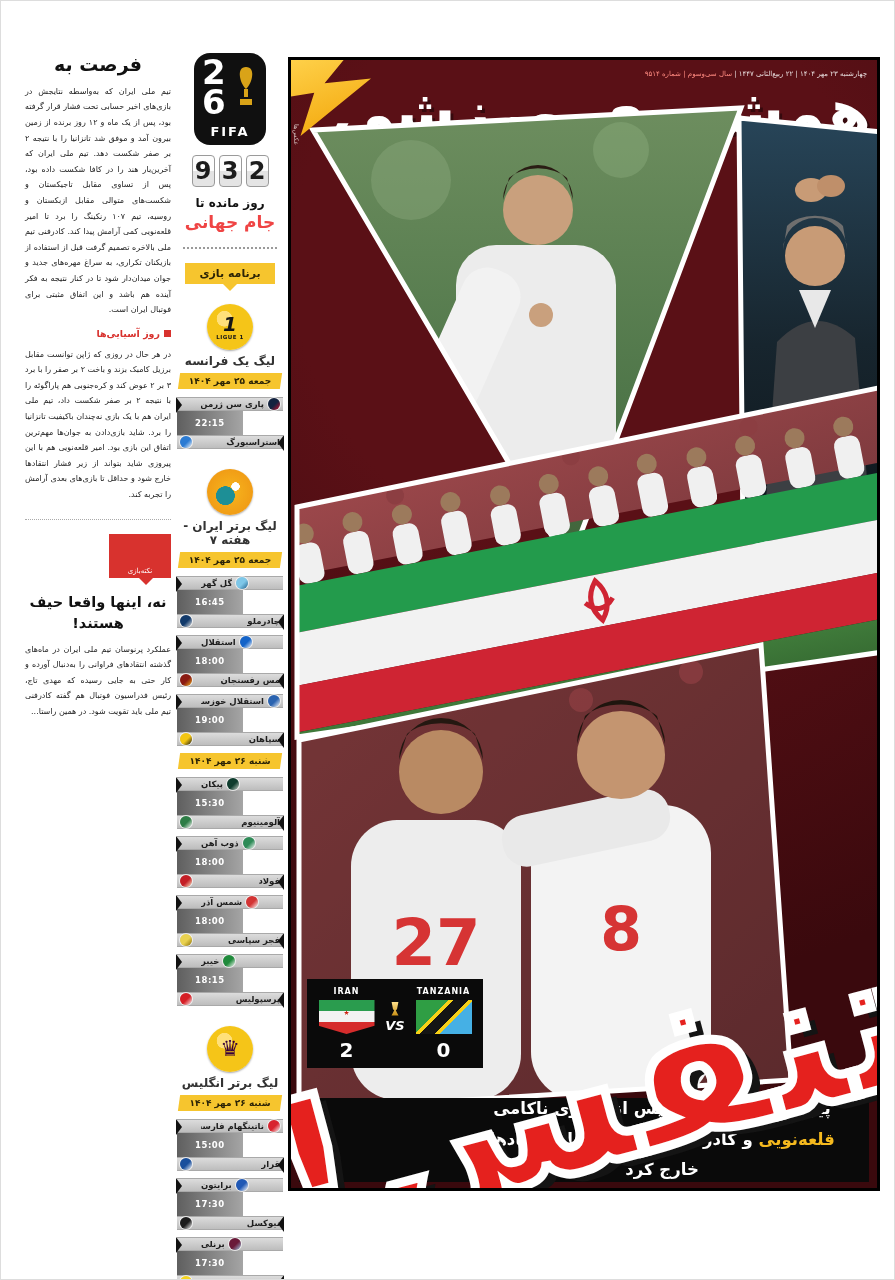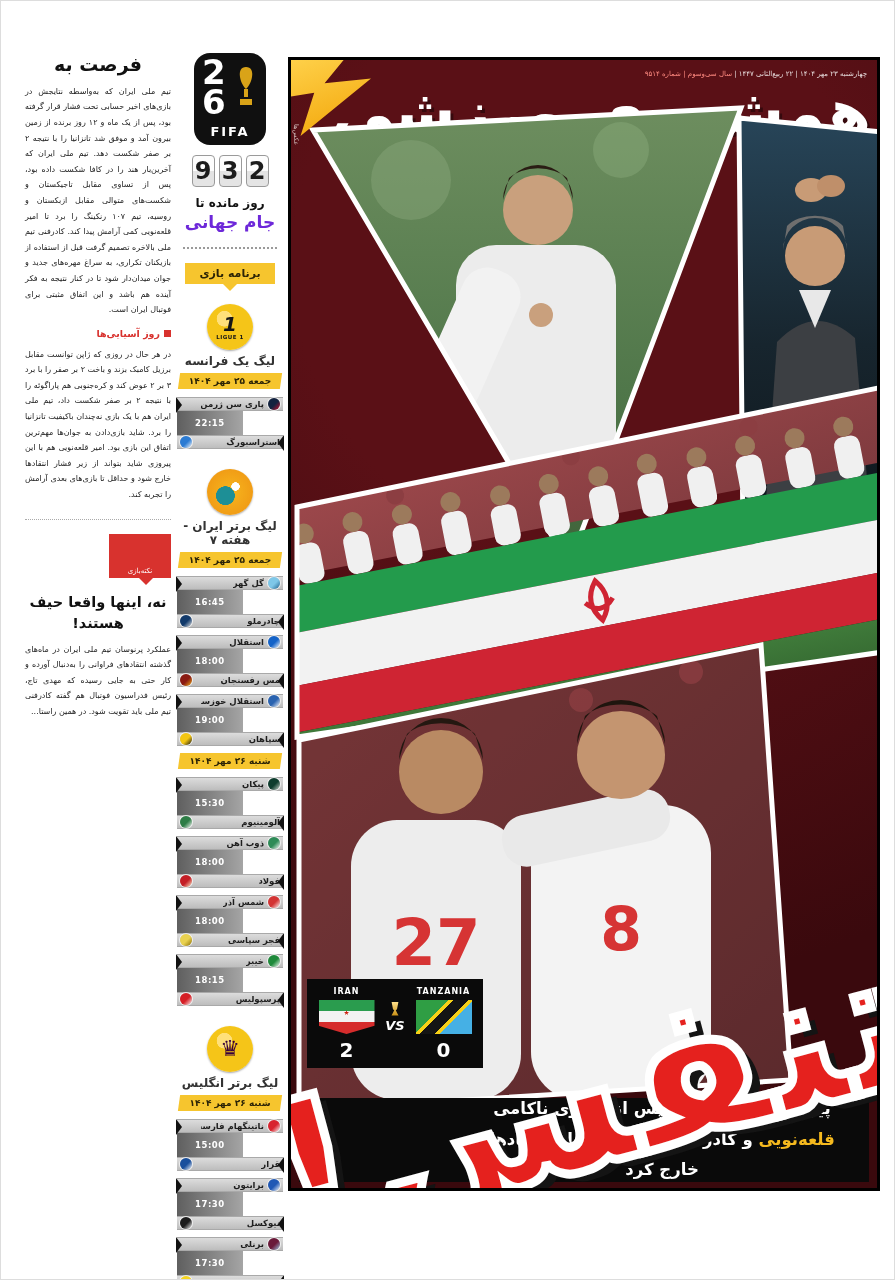--- a/index.html
+++ b/index.html
@@ -22,40 +22,40 @@
   
   #midcol{position:absolute;left:176px;top:52px;width:106px;direction:rtl;}
   .fifa-logo{width:72px;height:92px;background:#101010;border-radius:16px;margin:0 auto;position:relative;color:#fff;}
   .fifa-logo .d-top{position:absolute;top:2px;left:8px;font-size:34px;font-weight:bold;line-height:1;}
   .fifa-logo .d-bottom{position:absolute;top:32px;left:8px;font-size:34px;font-weight:bold;line-height:1;}
   .fifa-logo .trophy{position:absolute;top:12px;right:9px;}
   .fifa-logo .fifa-word{position:absolute;bottom:6px;left:0;right:0;text-align:center;font-size:13px;font-weight:bold;letter-spacing:2px;}
   .counter{display:flex;justify-content:center;gap:4px;margin:10px 0 8px;}
   .flip-digit{width:23px;height:32px;background:linear-gradient(#fdfdfd 0 49%,#e4e4e4 51% 100%);border:1px solid #9a9a9a;border-radius:4px;font-size:24px;font-weight:bold;color:#1c1c1c;text-align:center;line-height:30px;}
   .count-line1{font-size:12px;font-weight:bold;color:#111;text-align:center;line-height:1.35;}
-  .count-line2{font-size:17px;font-weight:bold;color:#6d28d9;text-align:center;line-height:1.3;}
+  .count-line2{font-size:17px;font-weight:bold;color:#ef4444;text-align:center;line-height:1.3;}
   .dots-sep{border:none;border-top:2px dotted #9a9a9a;margin:14px 6px;}
   .program-banner{width:fit-content;margin:0 auto 2px;background:#f6c52e;color:#2b2306;font-size:11px;font-weight:bold;padding:4px 14px;position:relative;}
   .program-banner::after{content:"";position:absolute;bottom:-7px;left:50%;margin-left:-7px;border:7px solid transparent;border-top-color:#f6c52e;border-bottom:none;}
   .league-head{margin:20px 0 4px;}
   .badge{width:46px;height:46px;border-radius:50%;margin:0 auto 4px;display:flex;flex-direction:column;align-items:center;justify-content:center;text-align:center;box-shadow:0 1px 2px rgba(0,0,0,.35);}
   .badge-ligue1{background:radial-gradient(circle at 38% 32%,#ffe07a 0 18%,#f5c518 19% 100%);}
   .badge-ligue1 .badge-big{font-size:20px;font-weight:bold;font-style:italic;color:#161616;line-height:1;}
   .badge-ligue1 .badge-small{font-size:5.5px;font-weight:bold;color:#161616;letter-spacing:.5px;}
   .badge-iran{background:radial-gradient(circle at 62% 38%,#ffffff 0 10%,rgba(255,255,255,0) 11%),radial-gradient(circle at 40% 58%,#1d8f96 0 24%,rgba(0,0,0,0) 25%),radial-gradient(#f7b61e,#ee9212);}
   .badge-epl{background:radial-gradient(circle at 38% 32%,#ffe07a 0 18%,#f5c518 19% 100%);}
   .badge-epl .badge-big{font-size:22px;color:#38003c;line-height:1;}
   .league-title{font-size:12px;font-weight:bold;color:#333;text-align:center;margin-bottom:5px;}
   .date-banner{background:#f6c52e;transform:skewX(-8deg);margin:4px 2px 8px;padding:3px 0;}
   .date-banner span{display:block;transform:skewX(8deg);font-size:9px;font-weight:bold;color:#2b2306;text-align:center;}
   .match{margin:0 0 7px;display:flex;flex-direction:column;}
   .bar{height:14px;background:linear-gradient(#dcdcdc,#bdbdbd);display:flex;align-items:center;gap:4px;padding:0 3px;position:relative;border-top:1px solid #a9a9a9;border-bottom:1px solid #a9a9a9;}
   .bar .tname{font-size:8.5px;font-weight:bold;color:#1e1e1e;white-space:nowrap;overflow:hidden;}
   .bar .team-logo{width:12px;height:12px;border-radius:50%;flex:0 0 12px;box-shadow:0 0 0 1px rgba(255,255,255,.7);}
-  .bar.home{justify-content:flex-start;padding-left:24px;}
+  .bar.home{justify-content:flex-end;padding-left:24px;}
   .bar.away{justify-content:space-between;}
   .bar.home::after{content:"";position:absolute;left:-1px;top:-1px;border-style:solid;border-width:8px 0 8px 6px;border-color:transparent transparent transparent #111;}
   .bar.away::after{content:"";position:absolute;right:-1px;top:-1px;border-style:solid;border-width:8px 6px 8px 0;border-color:transparent #111 transparent transparent;}
   .time-band{height:24px;width:62%;align-self:flex-end;background:linear-gradient(90deg,#5f5f5f,#a5a5a5);display:flex;align-items:center;justify-content:center;}
   .time-band span{font-size:8.5px;font-weight:bold;color:#fff;letter-spacing:.5px;}
 
   
   #poster{position:absolute;left:287px;top:56px;width:592px;height:1134px;background:radial-gradient(circle at 50% 18%,#5a1016 0 30%,#3a090d 75%);border:3px solid #000;overflow:hidden;}
   #dateline{position:absolute;top:10px;right:10px;z-index:6;direction:rtl;font-size:7px;color:#e8dede;}
   #dateline .dl-accent{color:#ff8a80;}

